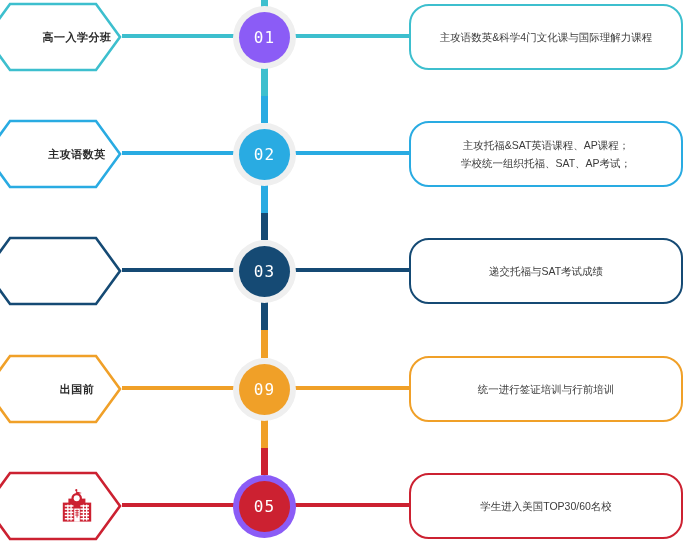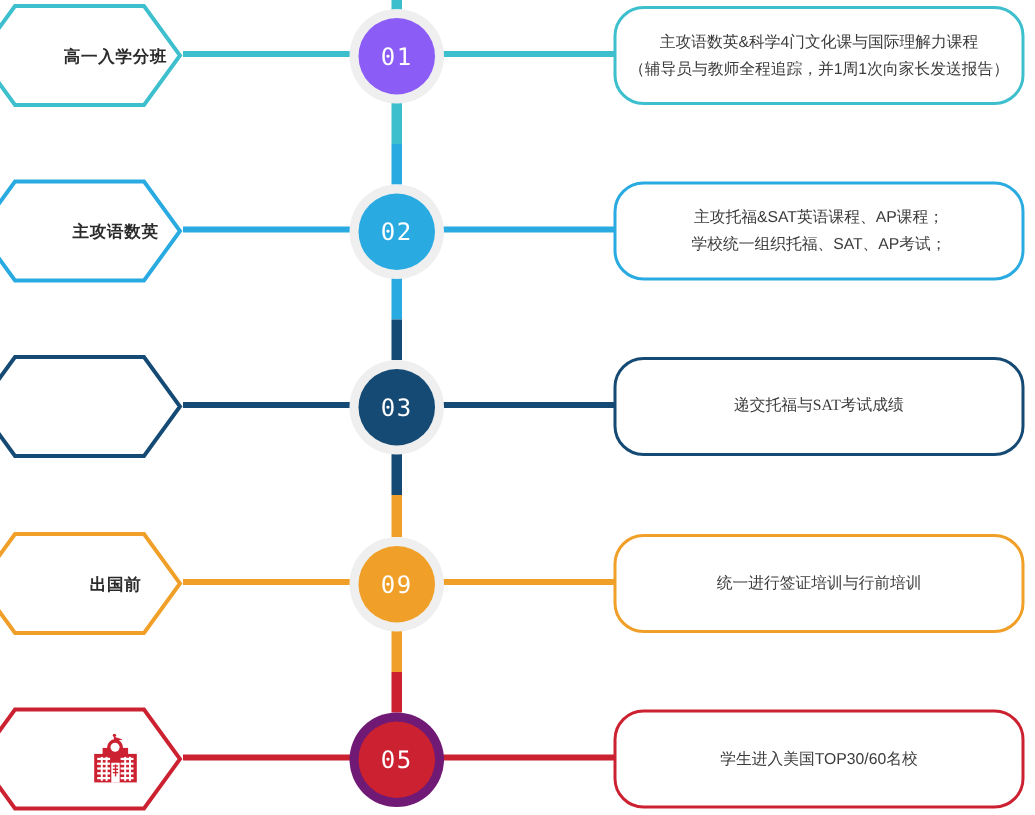--- a/index.html
+++ b/index.html
@@ -153,21 +153,20 @@
         </svg>
       </div>
       <div class="hex-label">高一入学分班</div>
       <div class="conn-left" style="background: rgb(61, 191, 206);"></div>
       <div class="conn-right" style="background: rgb(61, 191, 206);"></div>
       <div class="node" style="background: rgb(239, 239, 239);">
         <div class="node-inner" style="background: #8b5cf6;">01</div>
       </div>
       <div class="desc-box" style="border: 2.4px solid rgb(61, 191, 206);">
         <div class="desc-line">主攻语数英&amp;科学4门文化课与国际理解力课程</div>
-        <div class="desc-line">（辅导员与教师全程追踪，并1周1次向家长发送报告）</div>
       </div>
     </div>
     <div class="row" style="top: 119px;">
       <div class="hex">
         <svg viewBox="0 0 138 70" xmlns="http://www.w3.org/2000/svg">
           <polygon points="26,2 112,2 136,35 112,68 26,68 2,35" fill="none" stroke="#29ABE2" stroke-width="2.6" stroke-linejoin="miter"></polygon>
         </svg>
       </div>
       <div class="hex-label">主攻语数英</div>
       <div class="conn-left" style="background: rgb(41, 171, 226);"></div>
@@ -184,21 +183,21 @@
       <div class="hex">
         <svg viewBox="0 0 138 70" xmlns="http://www.w3.org/2000/svg">
           <polygon points="26,2 112,2 136,35 112,68 26,68 2,35" fill="none" stroke="#154A74" stroke-width="2.6" stroke-linejoin="miter"></polygon>
         </svg>
       </div>
       <div class="conn-left" style="background: rgb(21, 74, 116);"></div>
       <div class="conn-right" style="background: rgb(21, 74, 116);"></div>
       <div class="node" style="background: rgb(239, 239, 239);">
         <div class="node-inner" style="background: rgb(21, 74, 116);">03</div>
       </div>
-      <div class="desc-box" style="border: 2.4px solid rgb(21, 74, 116); font-family: Liberation Serif, serif;">
+      <div class="desc-box" style="border: 2.4px solid rgb(21, 74, 116);">
         <div class="desc-line">递交托福与SAT考试成绩</div>
       </div>
     </div>
     <div class="row" style="top: 354px;">
       <div class="hex">
         <svg viewBox="0 0 138 70" xmlns="http://www.w3.org/2000/svg">
           <polygon points="26,2 112,2 136,35 112,68 26,68 2,35" fill="none" stroke="#F0A028" stroke-width="2.6" stroke-linejoin="miter"></polygon>
         </svg>
       </div>
       <div class="hex-label">出国前</div>
@@ -248,20 +247,20 @@
           <g fill="#CC2131">
             <rect x="13.2" y="21.2" width="3.6" height="0.9"></rect>
             <rect x="13.2" y="23.4" width="3.6" height="0.9"></rect>
             <rect x="13.2" y="25.6" width="3.6" height="0.9"></rect>
             <rect x="14.6" y="20.6" width="0.9" height="8"></rect>
           </g>
         </svg>
       </div>
       <div class="conn-left" style="background: rgb(204, 33, 49);"></div>
       <div class="conn-right" style="background: rgb(204, 33, 49);"></div>
-      <div class="node" style="background: #701a75;">
+      <div class="node" style="background: #8b5cf6;">
         <div class="node-inner" style="background: rgb(204, 33, 49);">05</div>
       </div>
       <div class="desc-box" style="border: 2.4px solid rgb(204, 33, 49);">
         <div class="desc-line">学生进入美国TOP30/60名校</div>
       </div>
     </div>
   </div>
 
 </body></html>

